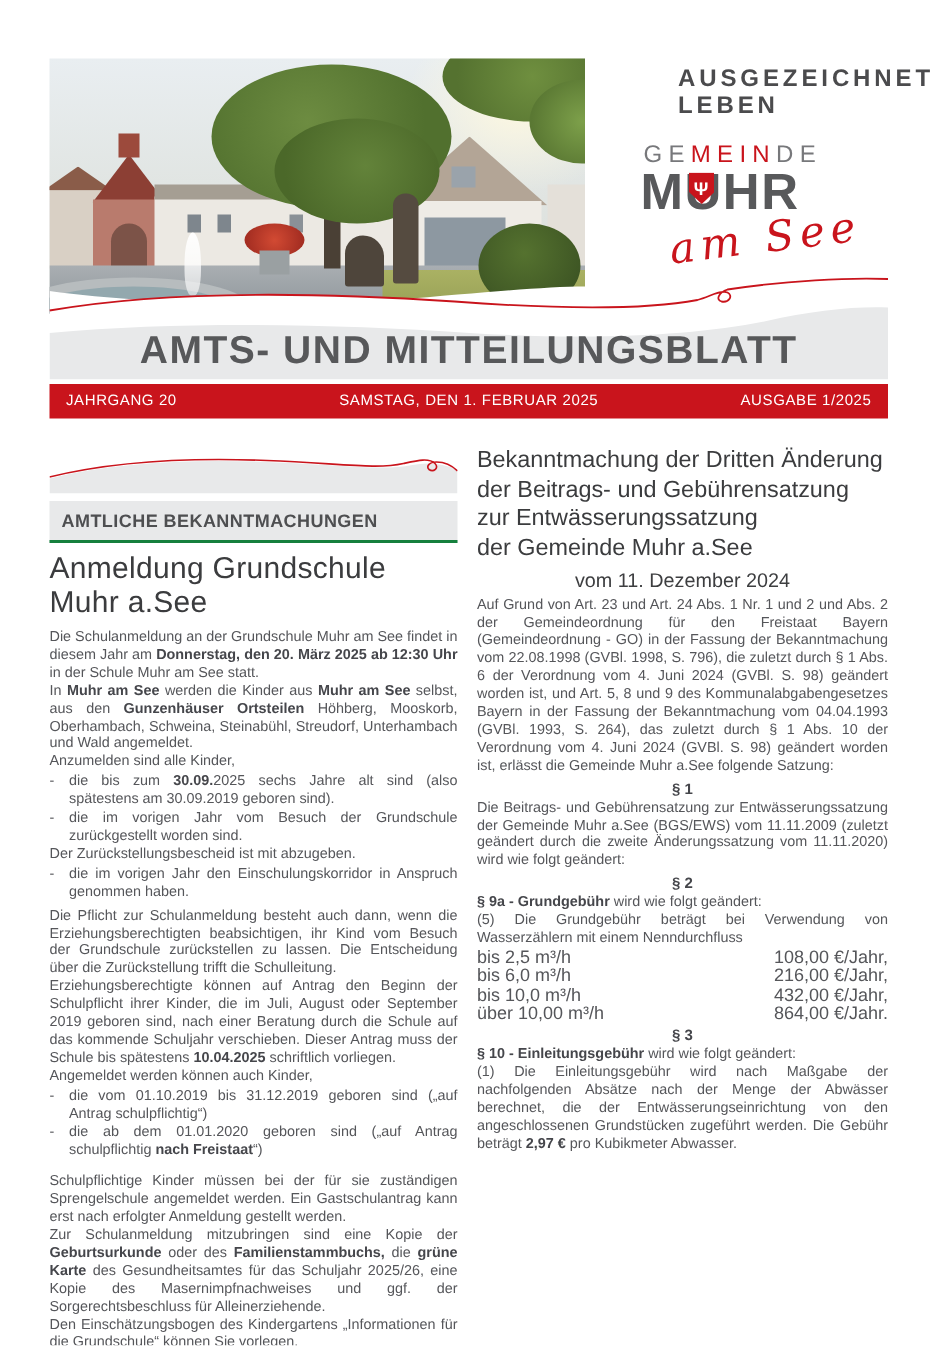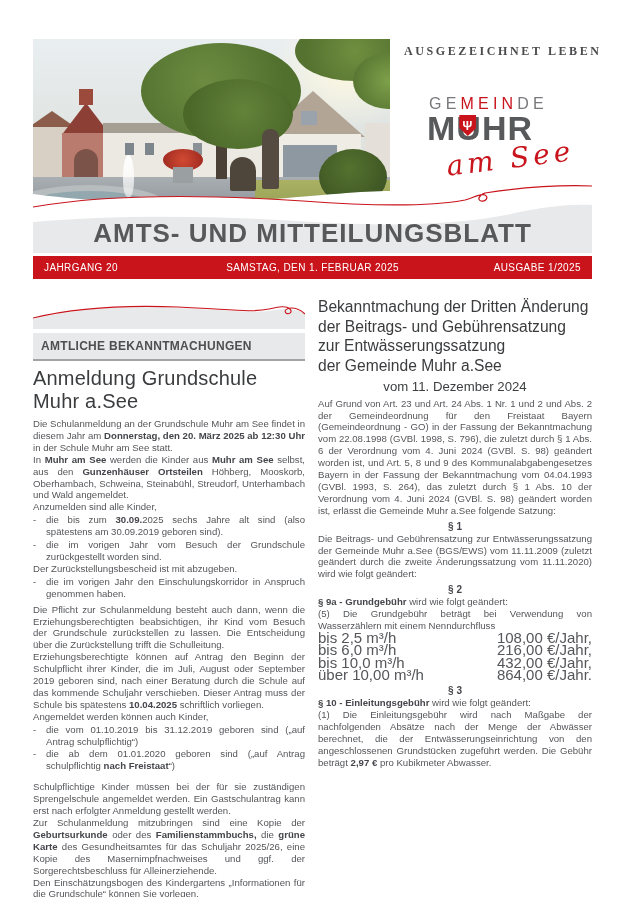--- a/index.html
+++ b/index.html
@@ -12,21 +12,21 @@
          background:linear-gradient(#e9eef1,#e0e4e1 55%,#d9ddd8);}
   .photo *{position:absolute;}
   .sun{right:-30px;top:-30px;width:150px;height:120px;
        background:radial-gradient(closest-side,rgba(255,249,224,.95),rgba(255,249,224,0));}
   .blob{border-radius:50%;}
   .road{left:0;top:138px;width:357px;height:32px;background:linear-gradient(#a9aeb2,#8f969b);}
   .lawn{left:222px;top:141px;width:135px;height:29px;background:linear-gradient(#aab163,#96a055);}
   .wavecut{left:0;bottom:-1px;width:357px;height:22px;}
 
   
-  .tagline{left:404px;top:44px;font-size:12px;font-weight:bold;letter-spacing:2.6px;color:#4b4b4d;font-family:Liberation Serif, serif;}
+  .tagline{left:452px;top:44px;font-size:16px;font-weight:bold;letter-spacing:2.6px;color:#4b4b4d;}
   .gemeinde{left:429px;top:95px;font-size:16px;font-weight:500;letter-spacing:4.2px;color:#77787b;}
   .gemeinde .red{color:#c9141c;}
   .muhr{left:427px;top:109px;font-size:34px;font-weight:bold;letter-spacing:1px;color:#58595b;}
   .muhr .u-wrap{position:relative;display:inline-block;}
   .crest{position:absolute;left:3px;top:6px;width:17px;height:21px;background:#c9141c;
          clip-path:polygon(0 0,100% 0,100% 62%,50% 100%,0 62%);
          display:flex;align-items:center;justify-content:center;}
   .crest span{color:#fff;font-size:12px;font-weight:bold;line-height:1;}
   .script{left:446px;top:142px;font-family:"DejaVu Serif",serif;font-style:italic;
           font-size:28px;color:#c9141c;transform:rotate(-7deg);letter-spacing:4px;}
@@ -41,36 +41,36 @@
   .issuebar{left:33px;top:256px;width:559px;height:23px;background:#c9141c;color:#fff;
             font-size:10px;letter-spacing:.4px;}
   .issuebar span{position:absolute;top:6px;}
   .issuebar .l{left:11px;} .issuebar .c{left:0;width:559px;text-align:center;} .issuebar .r{right:11px;}
 
   
   .colL{left:33px;top:299px;width:272px;}
   .colR{left:318px;top:297px;width:274px;}
 
   .secwrap{position:relative;width:272px;margin-bottom:6px;}
-  .seclabel{background:#e8e9ea;border-bottom:2px solid #a3a3a3;height:26px;line-height:26px;
+  .seclabel{background:#e8e9ea;border-bottom:2px solid #15803d;height:26px;line-height:26px;
             padding-left:8px;font-size:12px;font-weight:bold;letter-spacing:.3px;color:#4e4f51;}
 
   .h1L{font-size:20px;font-weight:400;color:#3b3c3e;letter-spacing:.2px;margin:6px 0 5px;}
   .h2R{font-size:15.6px;line-height:19.5px;font-weight:400;color:#3b3c3e;white-space:pre-line;
        margin:0 0 4px;}
 
   .p{margin:0;text-align:justify;font-size:9.6px;line-height:11.9px;color:#55565a;}
   .b{font-weight:bold;color:#45464b;}
   .boldp{font-weight:bold;color:#404146;}
   .centerlight{text-align:center;font-size:13.2px;line-height:16.6px;color:#3d3e40;margin:1px 0;}
   .bullet{display:flex;font-size:9.6px;line-height:11.9px;color:#55565a;margin-top:1px;}
   .bullet .mk{width:13px;flex:none;}
   .bullet .bt{flex:1;text-align:justify;}
   .sectionmark{margin:4px 0 1px;text-align:center;font-weight:bold;font-size:10px;color:#45464b;}
-  .fees{font-size:15px;line-height:12.3px;color:#55565a;}
+  .fees{font-size:12px;line-height:12.3px;color:#55565a;}
   .fees .row{display:flex;justify-content:space-between;}
 </style>
 </head>
 <body>
 
 <div class="page">
 
   <div class="abs photo">
     <div class="sun"></div>
 

